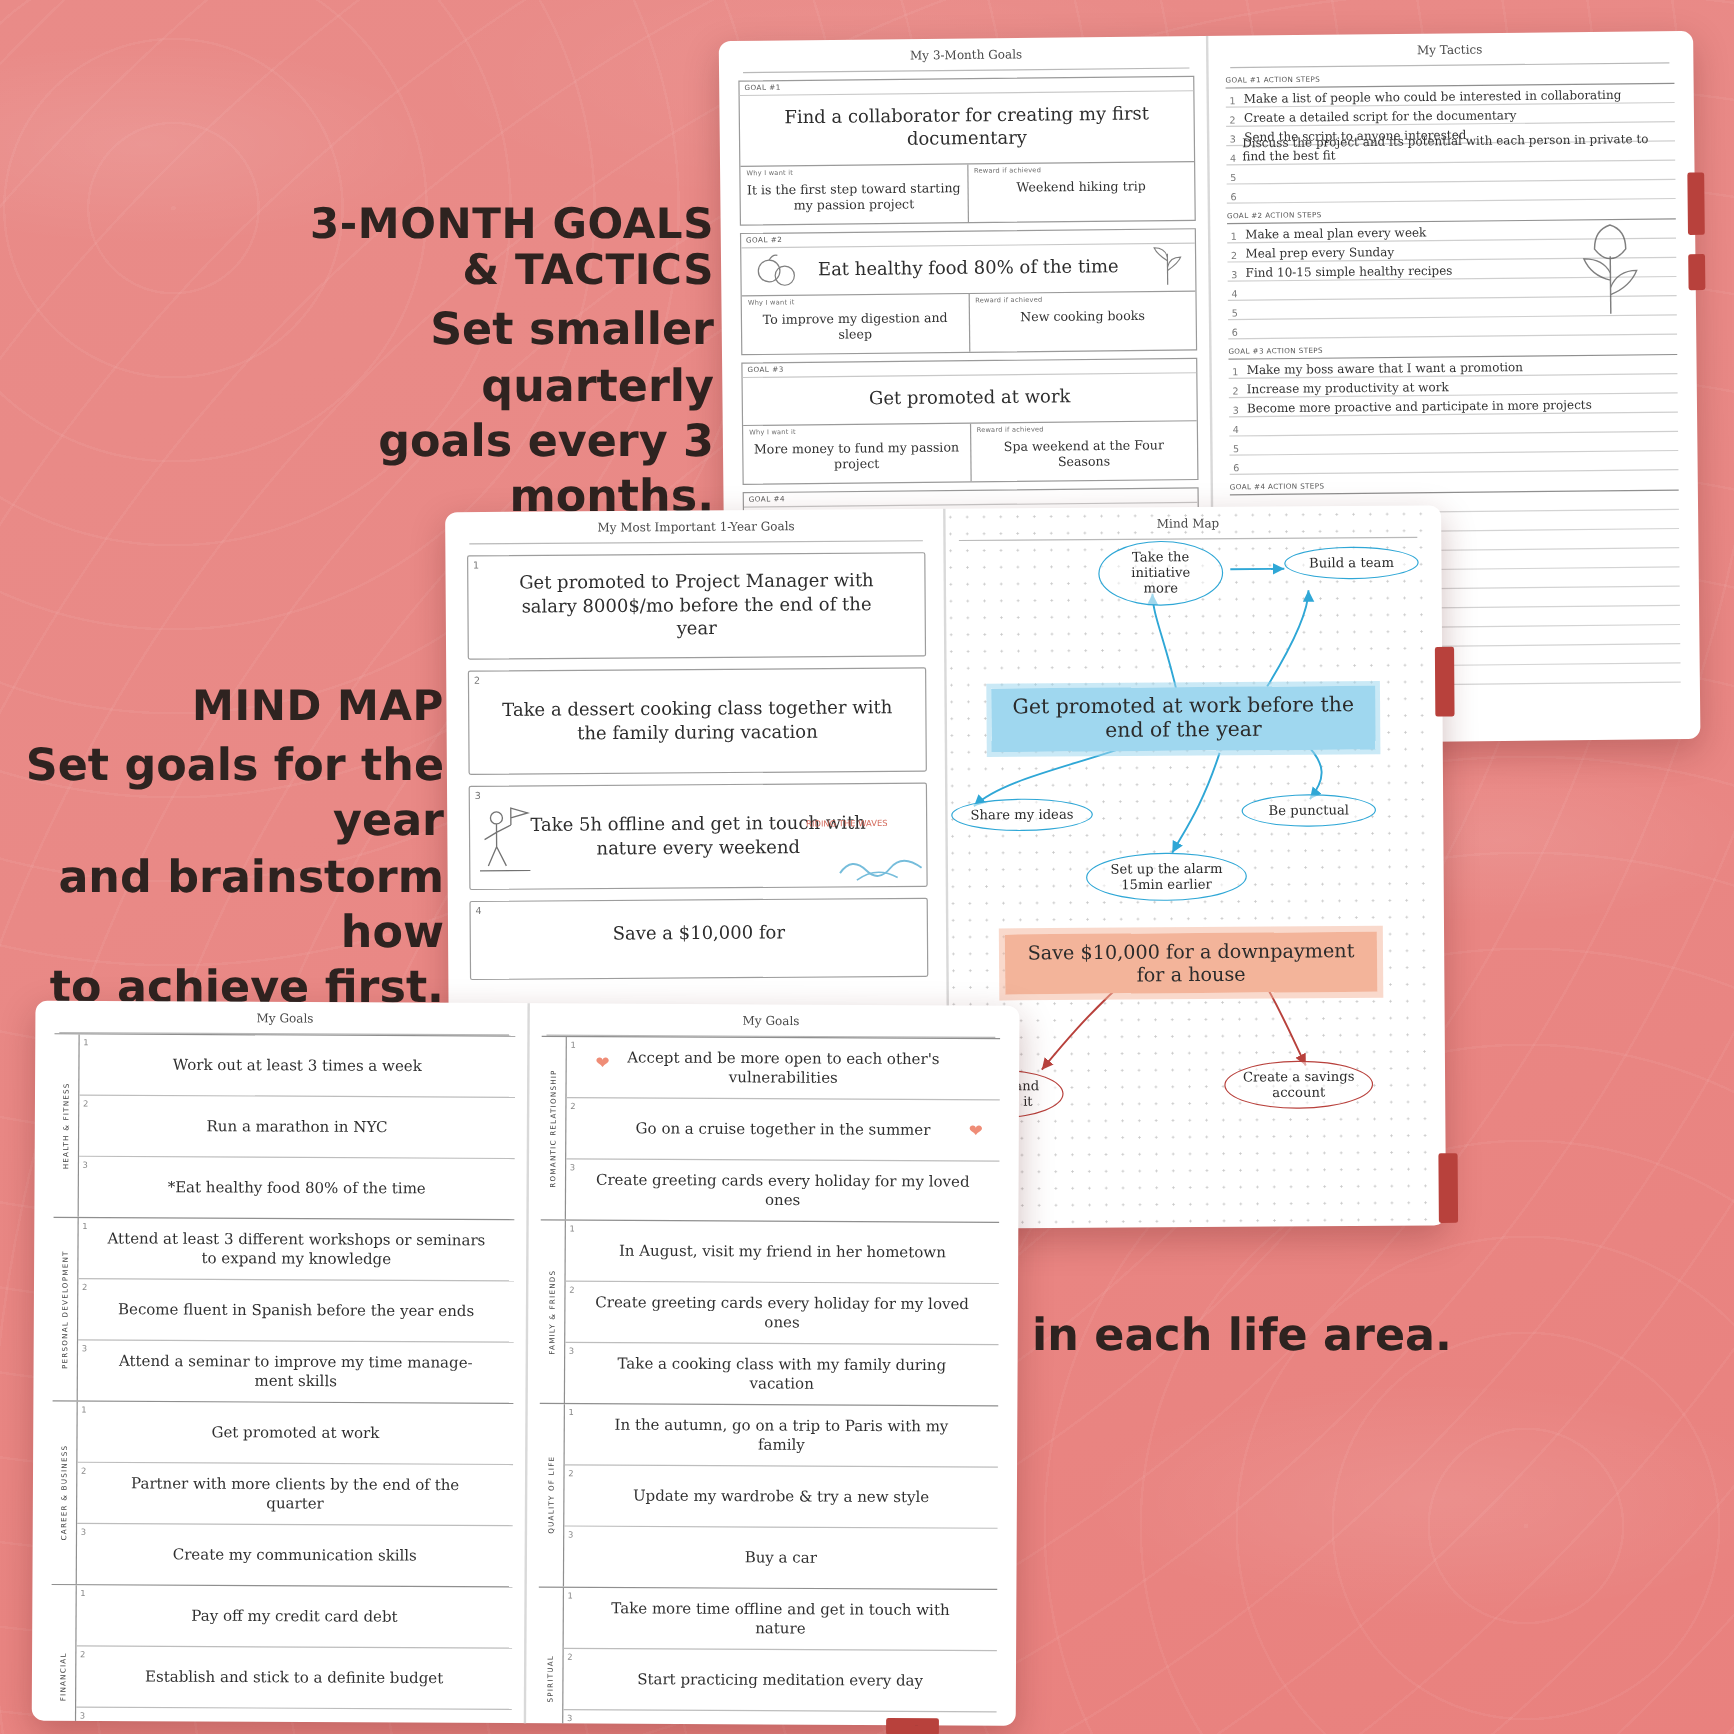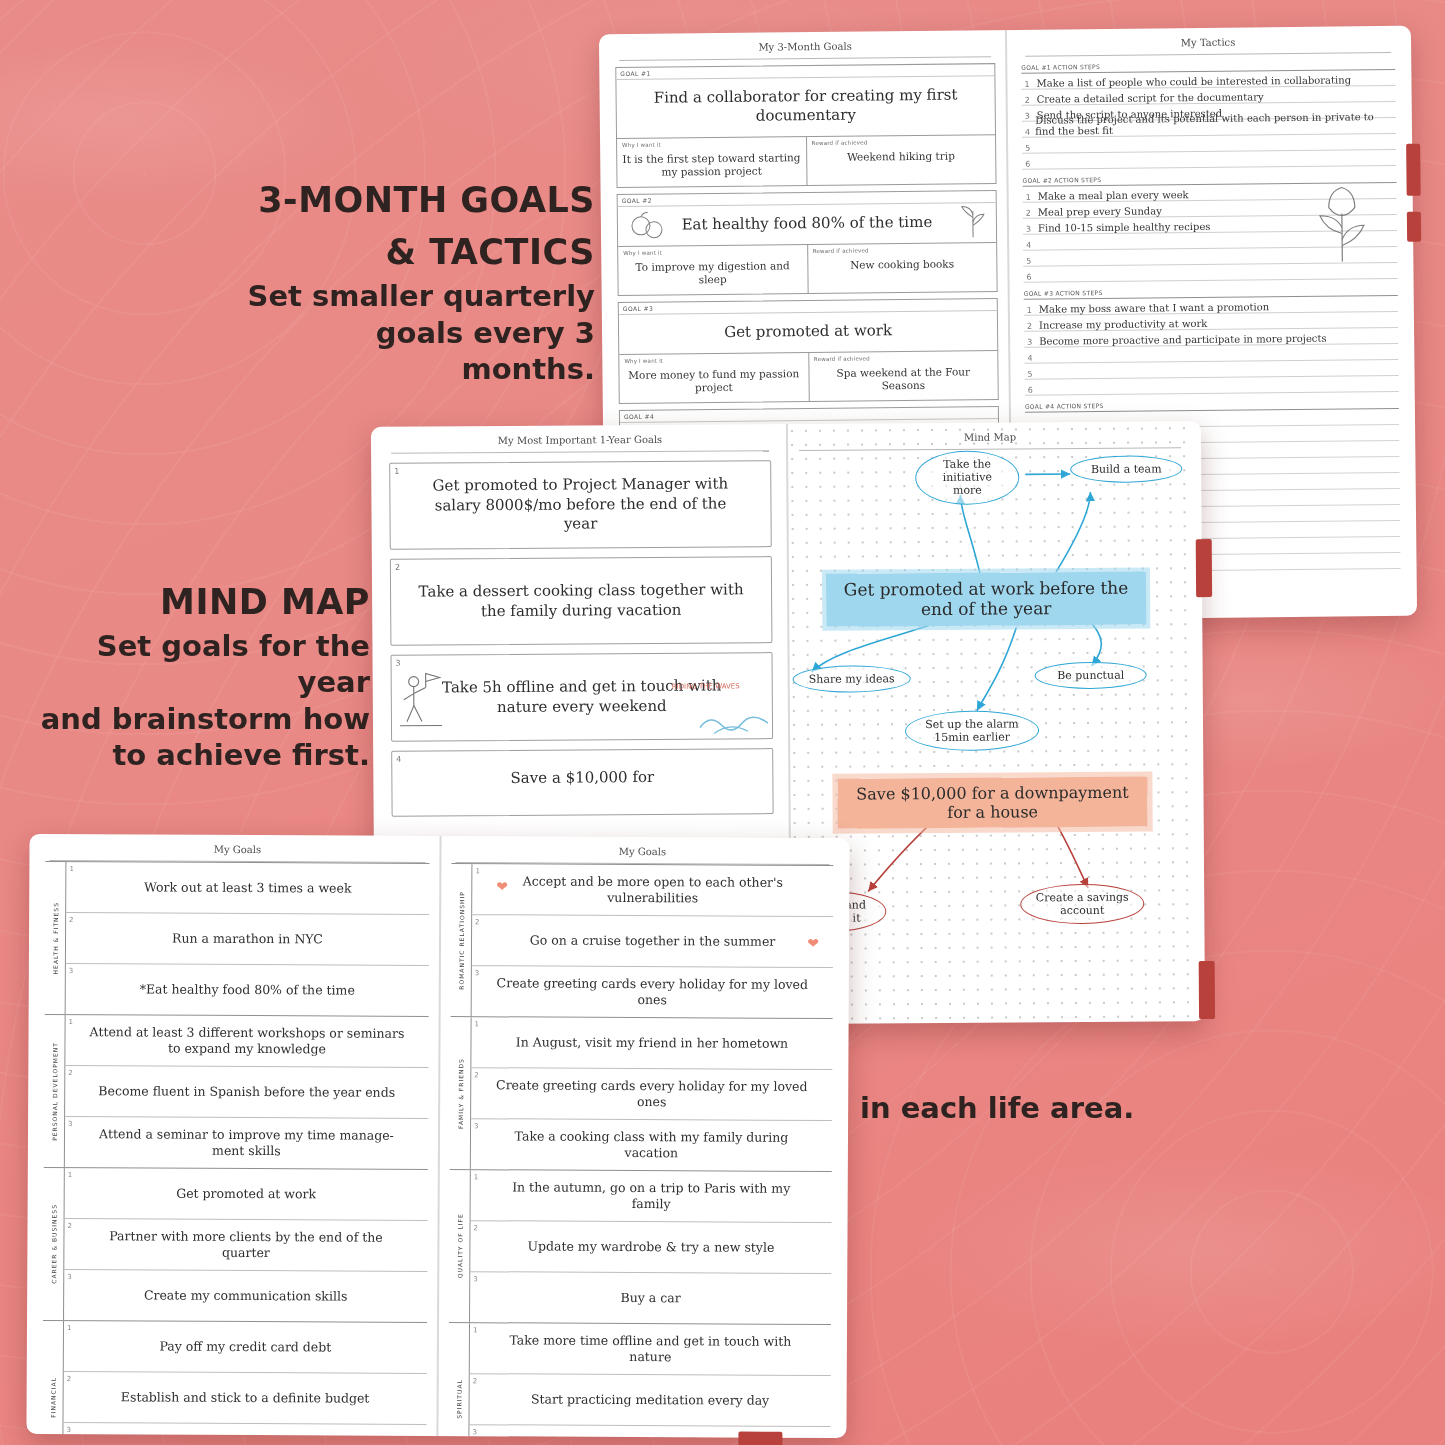--- a/index.html
+++ b/index.html
@@ -20,22 +20,22 @@
   }
   .bg-deco:after{
     content:"";position:absolute;inset:0;
     background:
       repeating-radial-gradient(circle at 10% 12%, rgba(255,255,255,.05) 0 2px, rgba(255,255,255,0) 2px 70px),
       repeating-radial-gradient(circle at 88% 88%, rgba(255,255,255,.05) 0 2px, rgba(255,255,255,0) 2px 80px);
   }
 
   
   .headline{position:absolute;color:#2e2320;font-family:"DejaVu Sans",sans-serif;}
-  .headline .big{font-size:35px;font-weight:700;letter-spacing:.5px;line-height:1.12;margin-top:13px;}
-  .headline .sub{font-size:29px;font-weight:600;line-height:1.25;margin-top:6px;}
+  .headline .big{font-size:35px;font-weight:700;letter-spacing:.5px;line-height:1.12;}
+  .headline .sub{font-size:37px;font-weight:600;line-height:1.25;margin-top:6px;}
 
   #h-3month{left:243px;top:168px;width:352px;text-align:right;}
   #h-1year{left:20px;top:570px;width:350px;text-align:right;}
   #h-life{left:860px;top:1090px;width:400px;text-align:left;}
 
   
   .book{position:absolute;background:#fff;border-radius:10px;
         box-shadow:0 10px 28px rgba(90,20,20,.28);}
   .book .spine{position:absolute;top:0;bottom:0;width:2px;background:#d9d9d9;left:50%;}
   .page{position:absolute;top:0;bottom:0;overflow:hidden;}

